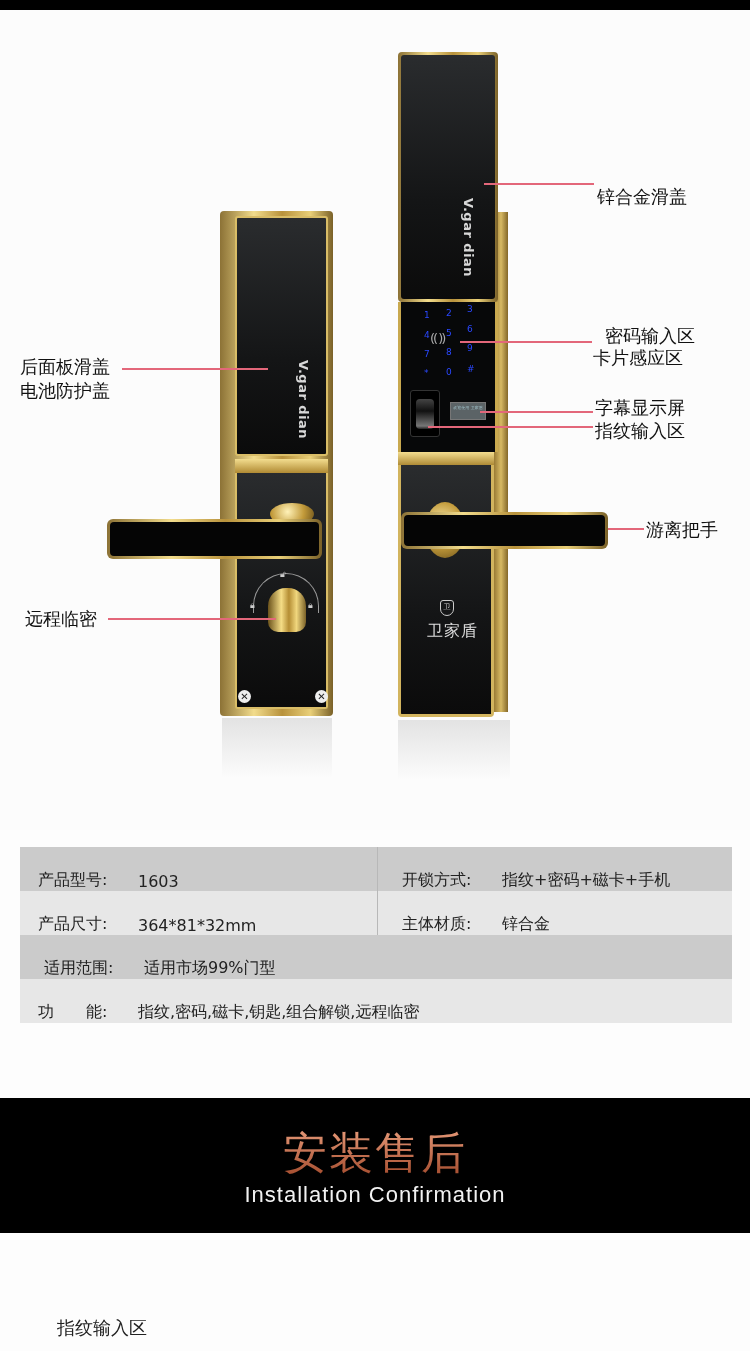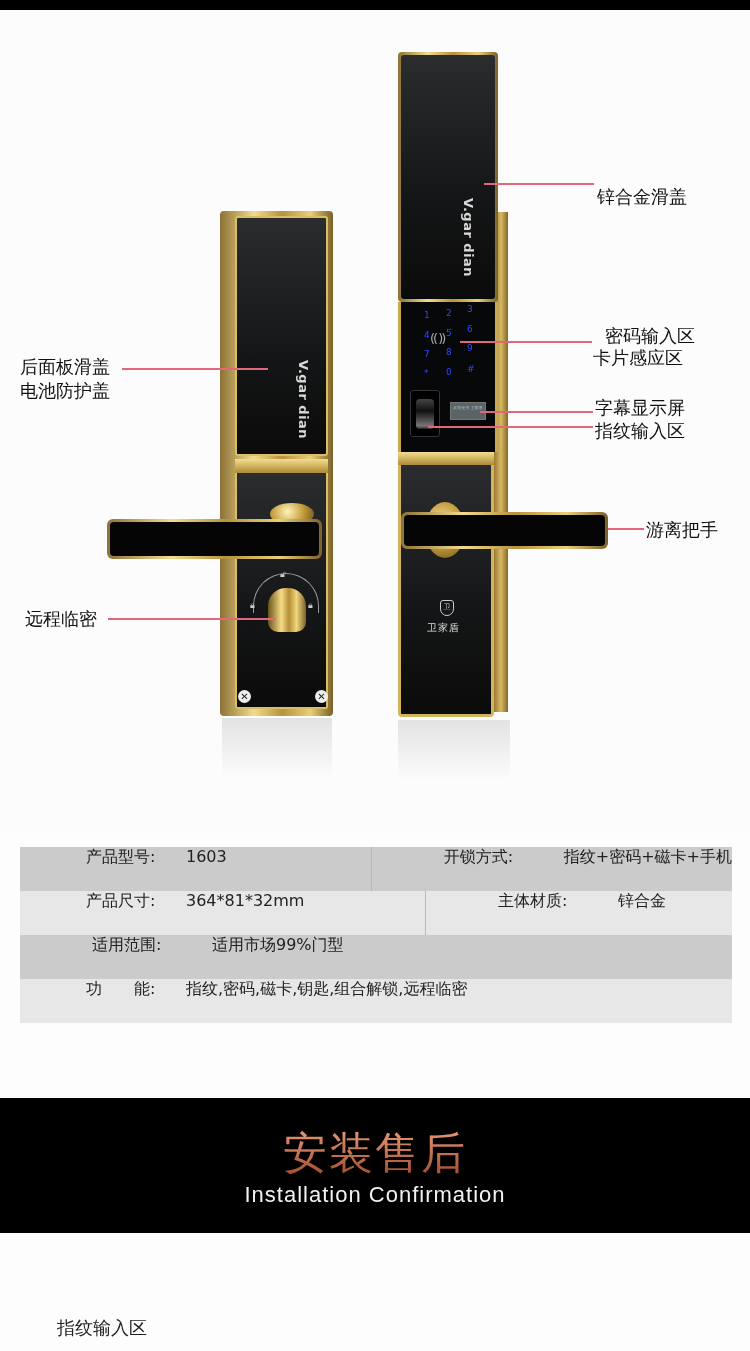--- a/index.html
+++ b/index.html
@@ -41,36 +41,36 @@
   .key { position: absolute; color: #2a48ff; font-size: 9px; font-family: "DejaVu Sans", sans-serif; }
   .nfc { position: absolute; left: 430px; top: 331px; color: #aaa; font-size: 13px; letter-spacing: -2px; }
   .fp-box { position: absolute; left: 410px; top: 390px; width: 30px; height: 47px; border: 1px solid #333; border-radius: 3px; background: #000; }
   .fp-sensor { position: absolute; left: 5px; top: 8px; width: 18px; height: 30px; border-radius: 4px; background: linear-gradient(180deg,#444,#111 40%,#777 90%,#222); }
   .display { position: absolute; left: 450px; top: 402px; width: 36px; height: 18px; background: #5b6366; border: 1px solid #777; color: #9fc0c8; font-size: 4px; line-height: 8px; text-align: center; padding-top: 1px; }
 
   .right-handle { position: absolute; left: 401px; top: 512px; width: 207px; height: 37px; border-radius: 6px; padding: 3px; }
   .right-handle .inner { width: 100%; height: 100%; border-radius: 4px; background: #050505; }
 
   .logo-shield { position: absolute; left: 440px; top: 600px; width: 14px; height: 16px; border: 1.5px solid #ccc; border-radius: 3px 3px 7px 7px; color: #ccc; font-size: 7px; text-align: center; line-height: 12px; }
-  .logo-text { position: absolute; left: 427px; top: 621px; color: #ddd; font-size: 10px; letter-spacing: 1px; }
+  .logo-text { position: absolute; left: 427px; top: 621px; color: #ddd; font-size: 16px; letter-spacing: 1px; }
 
   .reflection { position: absolute; height: 60px; background: linear-gradient(180deg, rgba(180,180,180,0.35), rgba(255,255,255,0)); }
 
   
   .leader { position: absolute; height: 2px; background: #e3677a; }
   .label { position: absolute; font-size: 18px; line-height: 22px; color: #111; white-space: nowrap; }
 
   
   .spec { position: absolute; left: 20px; top: 847px; width: 712px; }
   .spec-row { display: flex; height: 44px; align-items: center; font-size: 16px; color: #222; }
   .spec-row.dark { background: #cbcbcb; }
   .spec-row.light { background: #e7e7e7; }
-  .spec-cell { display: flex; align-items: flex-start; height: 100%; margin-left: 48px; }
+  .spec-cell { display: flex; align-items: flex-end; height: 100%; }
   .spec-cell.left { width: 358px; border-right: 1px solid #b8b8b8; padding-left: 18px; }
-  .spec-cell.right { flex: 1; padding-left: 24px; gap: 20px; }
+  .spec-cell.right { flex: 1; padding-left: 24px; }
   .spec-cell.full { width: 100%; padding-left: 18px; }
   .spec-key { width: 100px; white-space: nowrap; }
   .spec-val { white-space: nowrap; }
 
   
   .banner { position: absolute; left: 0; top: 1098px; width: 750px; height: 135px; background: #000; text-align: center; }
   .banner-cn { position: absolute; left: 0; top: 30px; width: 750px; font-size: 44px; line-height: 50px; letter-spacing: 2px; color: #c86f4f; background: linear-gradient(180deg,#e69a79,#a24a2c); -webkit-background-clip: text; background-clip: text; -webkit-text-fill-color: transparent; }
   .banner-en { position: absolute; left: 0; top: 84px; width: 750px; font-family: "Liberation Sans", sans-serif; font-size: 22px; letter-spacing: 1px; color: #f2f2f2; }
 
   .section-title { position: absolute; left: 57px; top: 1316px; font-size: 18px; color: #222; }

